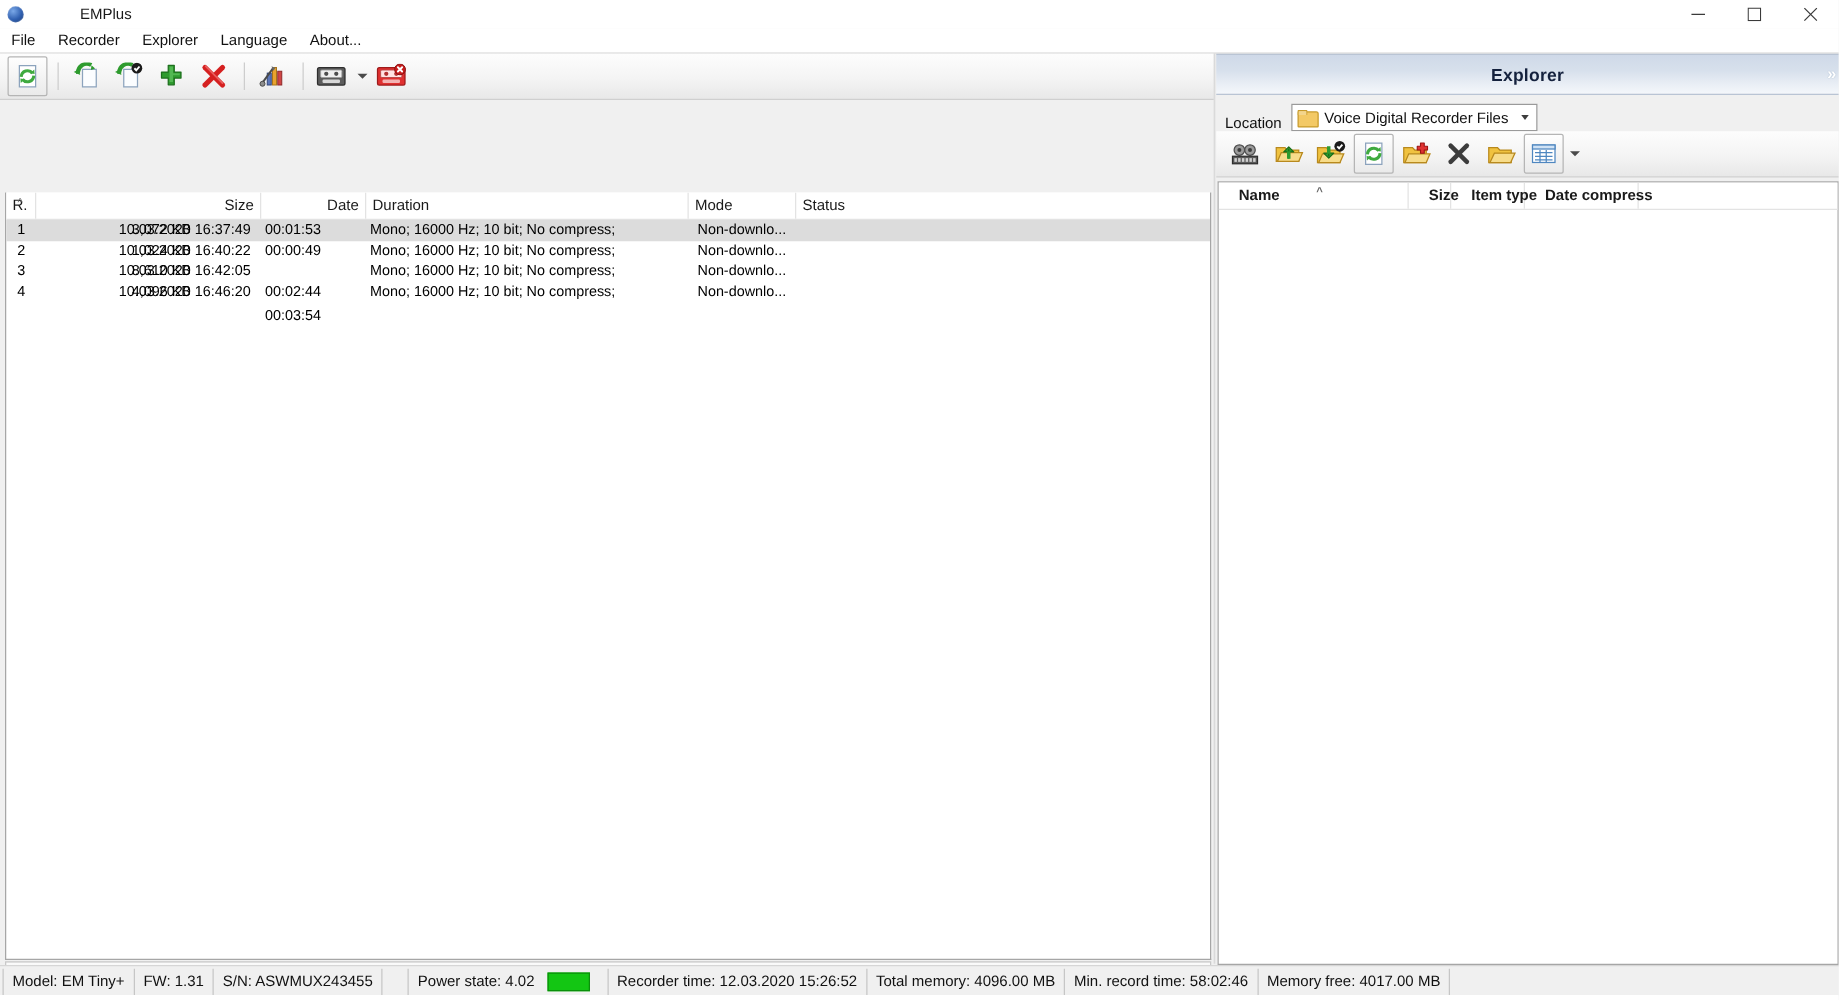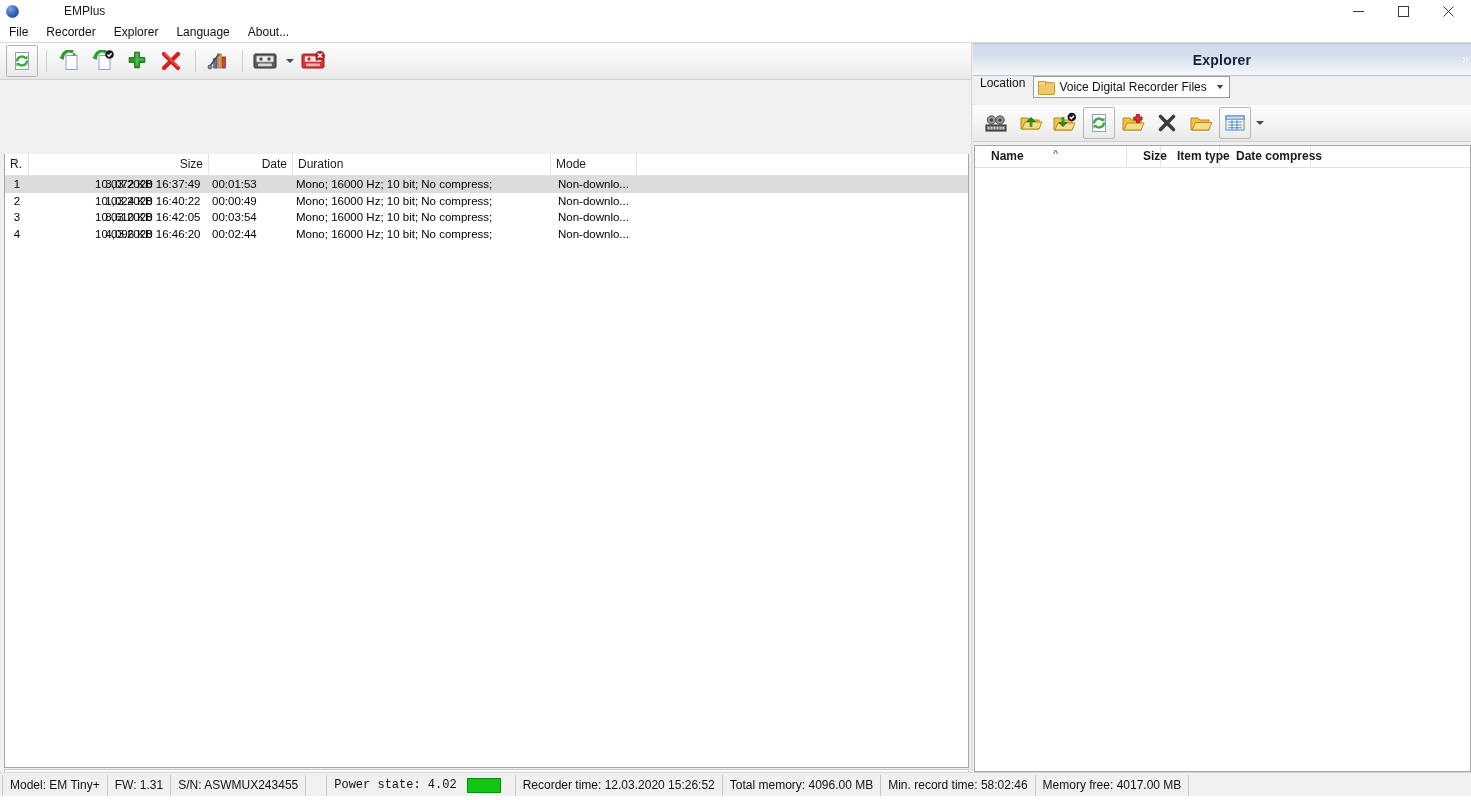--- a/index.html
+++ b/index.html
@@ -75,21 +75,21 @@
   .playbtn{position:absolute;left:12px;top:8px;width:26px;height:24px;
     background:linear-gradient(180deg,#fafafa,#e6e6e6);border:1px solid #9a9a9a;border-radius:2px;
     display:flex;align-items:center;justify-content:center;cursor:default;}
   .track{position:absolute;left:46px;top:9px;width:910px;height:9px;background:#ffffff;
     border:1px solid #6aa0d8;border-radius:1px;}
   .thumb{position:absolute;top:-2px;width:10px;height:13px;background:#bfd8f0;
     border:1px solid #4f86c6;border-radius:1px;cursor:default;}
   .ptime{position:absolute;left:46px;top:20px;font-size:12px;color:#111;letter-spacing:.1px;}
 
   
-  .locbar{position:relative;height:29px;background:#f0f0f0;display:flex;align-items:flex-start;padding-left:7px;}
+  .locbar{position:relative;height:29px;background:#f0f0f0;display:flex;align-items:flex-end;padding-left:7px;}
   .loclabel{font-size:12px;color:#111;margin-right:8px;}
   .combo{position:relative;width:195px;height:20px;background:#fff;border:1px solid #9a9a9a;
     display:flex;align-items:center;cursor:default;}
   .folder-ico{width:15px;height:12px;margin:0 6px 0 4px;position:relative;flex:none;}
   .folder-ico .bk{position:absolute;left:0;top:1px;width:15px;height:11px;background:#f3c965;
     border:1px solid #c79a2a;border-radius:1px 2px 1px 1px;}
   .folder-ico .tab{position:absolute;left:0;top:0;width:6px;height:3px;background:#f3d58c;
     border:1px solid #c79a2a;border-bottom:none;border-radius:1px 1px 0 0;}
   .combo-text{font-size:12px;color:#111;flex:1;overflow:hidden;white-space:nowrap;}
   .combo-arrow{width:18px;display:flex;align-items:center;justify-content:center;}
@@ -254,20 +254,21 @@
     <div class="list">
       <div class="lhead">
         <div class="hc" style="left:0;width:24px;">
           <span class="sortmark">^</span>
           <span>R.</span>
         </div>
         <div class="hc ralign" style="left:24px;width:180px;">Size</div>
         <div class="hc ralign" style="left:204px;width:84px;">Date</div>
         <div class="hc" style="left:288px;width:258px;">Duration</div>
         <div class="hc" style="left:546px;width:86px;">Mode</div>
+        <div class="hc" style="left:632px;width:330px;border-right:none;">Status</div>
       </div>
 
       <div>
         <div class="lrow sel">
           <span class="c-r">1</span>
           <span class="c-size">3,072 KB</span>
           <span style="left:90px;">10.03.2020 16:37:49</span>
           <span style="left:207px;">00:01:53</span>
           <span style="left:291px;">Mono; 16000 Hz; 10 bit; No compress;</span>
           <span style="left:553px;">Non-downlo...</span>
@@ -277,21 +278,21 @@
           <span class="c-size">1,024 KB</span>
           <span style="left:90px;">10.03.2020 16:40:22</span>
           <span style="left:207px;">00:00:49</span>
           <span style="left:291px;">Mono; 16000 Hz; 10 bit; No compress;</span>
           <span style="left:553px;">Non-downlo...</span>
         </div>
         <div class="lrow">
           <span class="c-r">3</span>
           <span class="c-size">8,610 KB</span>
           <span style="left:90px;">10.03.2020 16:42:05</span>
-          <span style="left:207px;">00:03:54</span>
+          <span style="left:207px;margin-top:36px;">00:03:54</span>
           <span style="left:291px;">Mono; 16000 Hz; 10 bit; No compress;</span>
           <span style="left:553px;">Non-downlo...</span>
         </div>
         <div class="lrow">
           <span class="c-r">4</span>
           <span class="c-size">4,096 KB</span>
           <span style="left:90px;">10.03.2020 16:46:20</span>
           <span style="left:207px;">00:02:44</span>
           <span style="left:291px;">Mono; 16000 Hz; 10 bit; No compress;</span>
           <span style="left:553px;">Non-downlo...</span>
@@ -440,21 +441,21 @@
       </div>
       <div></div>
     </div>
   </div>
 
   <div class="statusbar">
     <div class="sb">Model: EM Tiny+</div>
     <div class="sb">FW: 1.31</div>
     <div class="sb" style="min-width:133px;">S/N: ASWMUX243455</div>
     <div class="sb-gap"></div>
-    <div class="sb" style="border-left:1px solid #c6c6c6;padding-right:14px;font-family:Liberation Mono, monospace;">
+    <div class="sb" style="border-left:1px solid #c6c6c6;padding-right:14px;">
       <span>Power state: 4.02</span>
       <span class="battery"></span>
     </div>
     <div class="sb">Recorder time: 12.03.2020 15:26:52</div>
     <div class="sb">Total memory: 4096.00 MB</div>
     <div class="sb">Min. record time: 58:02:46</div>
     <div class="sb">Memory free: 4017.00 MB</div>
   </div>
   <div class="sb-bottom"></div>
 

